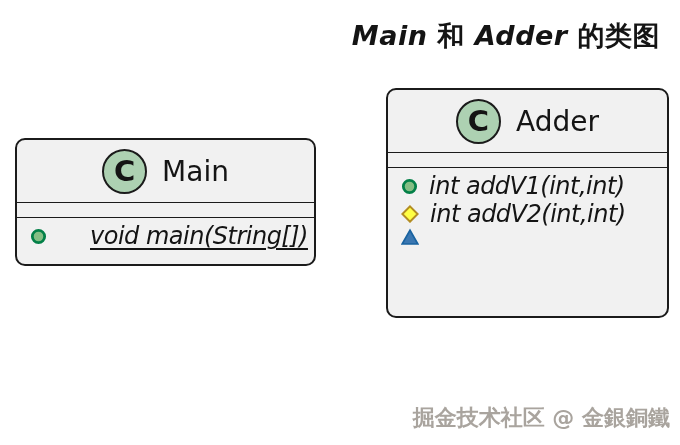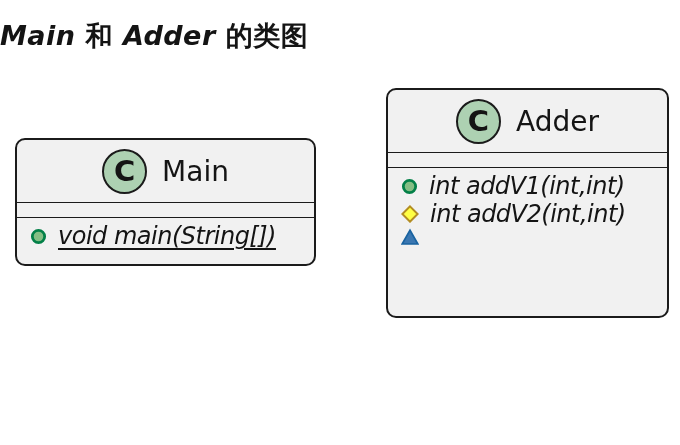--- a/index.html
+++ b/index.html
@@ -15,21 +15,21 @@
     background: #ffffff;
     overflow: hidden;
   }
 
   
   .diagram-title {
     position: absolute;
     top: 18px;
     left: 0;
     width: 660px;
-    text-align: left;
+    text-align: right;
     font-size: 27px;
     font-weight: bold;
     letter-spacing: 0.5px;
     white-space: pre;
   }
   .diagram-title .latin { font-style: italic; }
 
   
   .class-box {
     position: absolute;
@@ -86,21 +86,21 @@
     display: flex;
     align-items: center;
     gap: 11px;
     white-space: nowrap;
   }
   .vis-icon { flex: 0 0 auto; display: block; }
   .method-sig {
     font-size: 24px;
     letter-spacing: -0.5px;
   }
-  .method-sig.static { text-decoration: underline; text-decoration-thickness: 2px; text-underline-offset: 4px; }
+  .method-sig.static { text-decoration: underline; text-decoration-thickness: 2px; text-underline-offset: 4px; margin-left: 32px; }
 
   
   .watermark {
     position: absolute;
     top: 403px;
     right: 10px;
     font-size: 22px;
     font-weight: bold;
     color: #a9a49e;
     text-shadow: 1px 1px 0 #ffffff, 2px 2px 1px rgba(255,255,255,0.9);
@@ -154,14 +154,15 @@
         <span class="method-sig">int addV2(int,int)</span>
       </div>
       <div class="method-row">
         <svg class="vis-icon" width="18" height="18" viewBox="0 0 16 16">
           <polygon points="8,2 15,14.2 1,14.2" fill="#3A77B1" stroke="#1963A0" stroke-width="1.5"></polygon>
         </svg>
       </div>
     </div>
   </div>
 
+  <div class="watermark">掘金技术社区 @ 金銀銅鐵</div>
 
 </div>
 
 </body></html>

